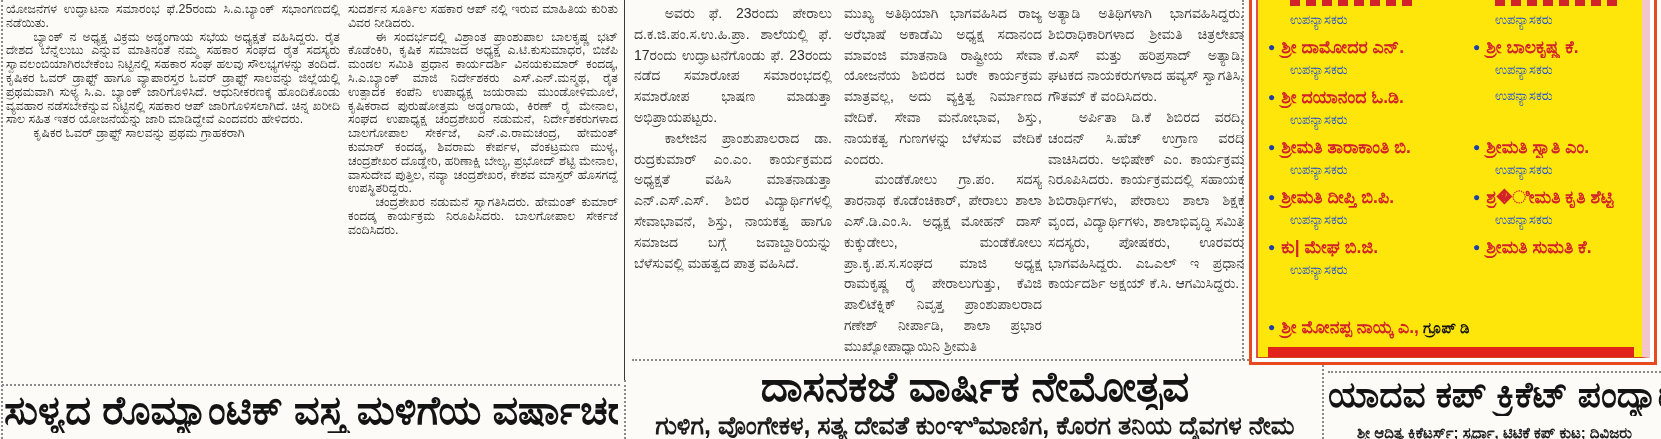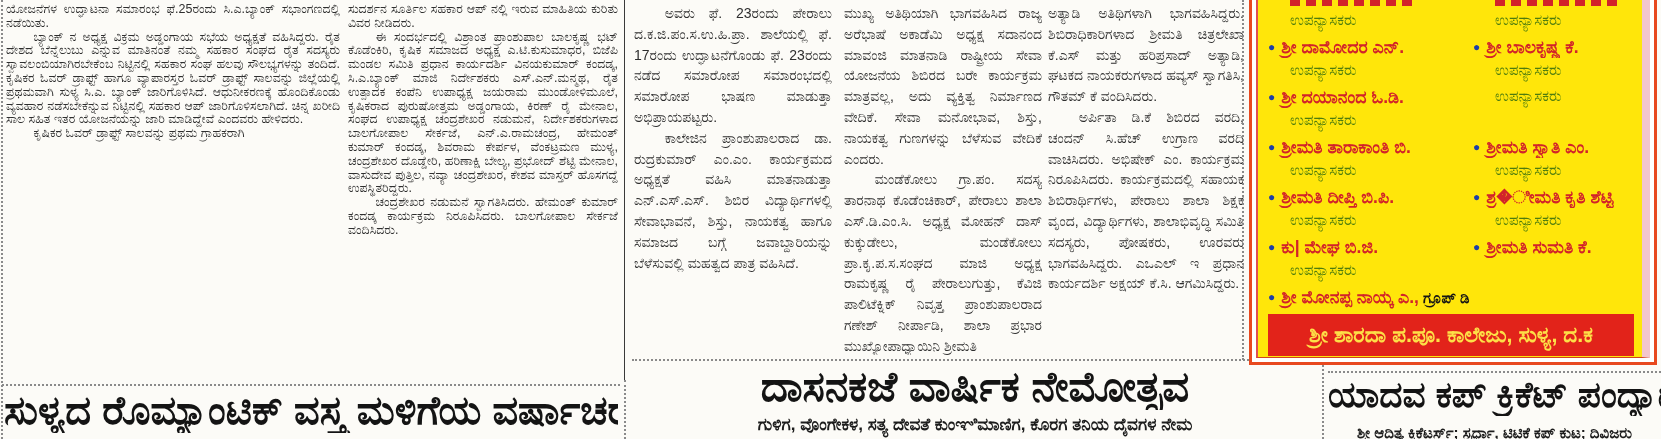--- a/index.html
+++ b/index.html
@@ -41,28 +41,28 @@
   }
   .ad-row{display:flex;}
   .ad-cell-l{width:205px;}
   .ad-cell-r{flex:1;}
   .ad-name{
     height:24px; line-height:26px; font-size:17.5px; font-weight:bold; color:#d2232a;
     white-space:nowrap; overflow:hidden;
   }
   .ad-bullet{color:#1d3fa8; font-size:12px; margin-right:6px; vertical-align:2px;}
   .ad-label{
-    height:26px; line-height:24px; font-size:15px; color:#4d7c0f;
+    height:26px; line-height:24px; font-size:13px; color:#1d4ed8;
     padding-left:22px; white-space:nowrap; overflow:hidden;
   }
   .frag{
     height:6px; margin:16px 0 2px 22px; width:128px;
     background:repeating-linear-gradient(90deg,#d2232a 0 10px, rgba(0,0,0,0) 10px 16px);
   }
-  .ad-groupd{height:26px; line-height:26px; white-space:nowrap; overflow:hidden;}
+  .ad-groupd{height:26px; line-height:21px; white-space:nowrap; overflow:hidden;margin-top:33px;}
   .ad-groupd .gname{font-size:17.5px; font-weight:bold; color:#d2232a;}
   .ad-groupd .gsuffix{font-size:15px; color:#151515; font-weight:bold;}
   .ad-band{
     margin-top:4px; height:42px; line-height:42px; background:#e2231a;
     color:#fde047; font-weight:bold; font-size:21.5px; text-align:center;
     white-space:nowrap; overflow:hidden;
   }
 </style>
 </head>
 <body>
@@ -98,21 +98,21 @@
   <div class="dotted-v" style="left:624px; top:380px; height:59px;"></div>
   <div class="dotted-v" style="left:1242px; top:0; height:360px;"></div>
   <div class="dotted-v" style="left:1322px; top:362px; height:77px;"></div>
   <div class="dotted-h" style="left:2px; top:384px; width:618px;"></div>
   <div class="dotted-h" style="left:632px; top:359px; width:684px;"></div>
   <div class="dotted-h" style="left:1328px; top:371px; width:333px;"></div>
 
   <div class="headline" style="left:4px; top:387px; width:614px; font-size:40px; line-height:46px;">ಸುಳ್ಯದ ರೊಮ್ಯಾಂಟಿಕ್ ವಸ್ತ್ರ ಮಳಿಗೆಯ ವರ್ಷಾಚರಣೆ</div>
 
   <div class="headline" style="left:634px; top:364px; width:682px; font-size:42px; line-height:46px;">ದಾಸನಕಜೆ ವಾರ್ಷಿಕ ನೇಮೋತ್ಸವ</div>
-  <div class="subline" style="left:634px; top:410px; width:682px; font-size:17px; line-height:30px;">ಗುಳಿಗ, ವೊಂಗೇಕಳ, ಸತ್ಯ ದೇವತೆ ಕುಂಞಿಮಾಣಿಗ, ಕೊರಗ ತನಿಯ ದೈವಗಳ ನೇಮ</div>
+  <div class="subline" style="left:634px; top:410px; width:682px; font-size:25px; line-height:30px;">ಗುಳಿಗ, ವೊಂಗೇಕಳ, ಸತ್ಯ ದೇವತೆ ಕುಂಞಿಮಾಣಿಗ, ಕೊರಗ ತನಿಯ ದೈವಗಳ ನೇಮ</div>
 
   <div class="headline" style="left:1328px; top:374px; width:333px; font-size:36px; line-height:42px;">ಯಾದವ ಕಪ್ ಕ್ರಿಕೆಟ್ ಪಂದ್ಯಾಟ</div>
   <div class="subline" style="left:1328px; top:424px; width:333px; font-size:15px; line-height:18px;">ಶ್ರೀ ಆದಿತ್ಯ ಕ್ರಿಕೆಟರ್ಸ್; ಸ್ಪರ್ಧಾ, ಟಿಟಿಕೆ ಕಪ್ ಕುಟ; ದಿವಿಜರು</div>
 
   <div class="adbox">
     <div class="adbox-inner">
 
       <div class="ad-row">
         <div class="ad-cell-l">
           <div class="ad-name">

